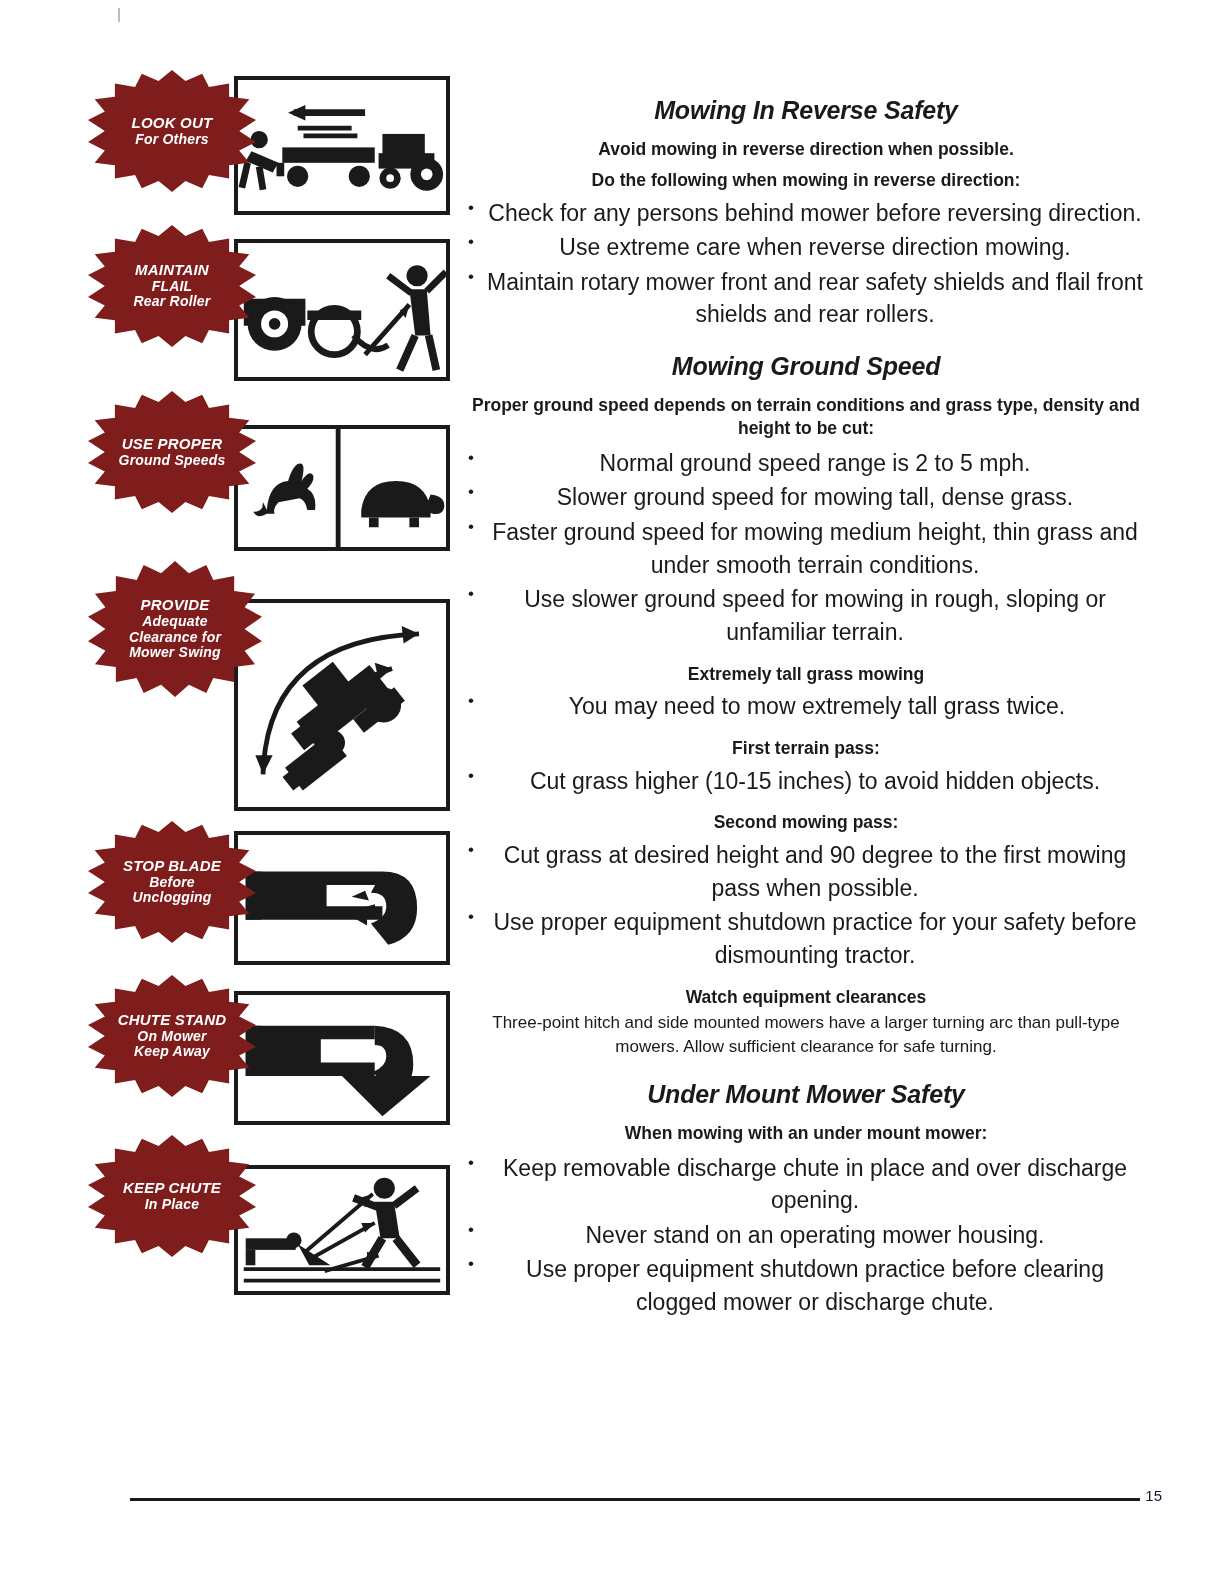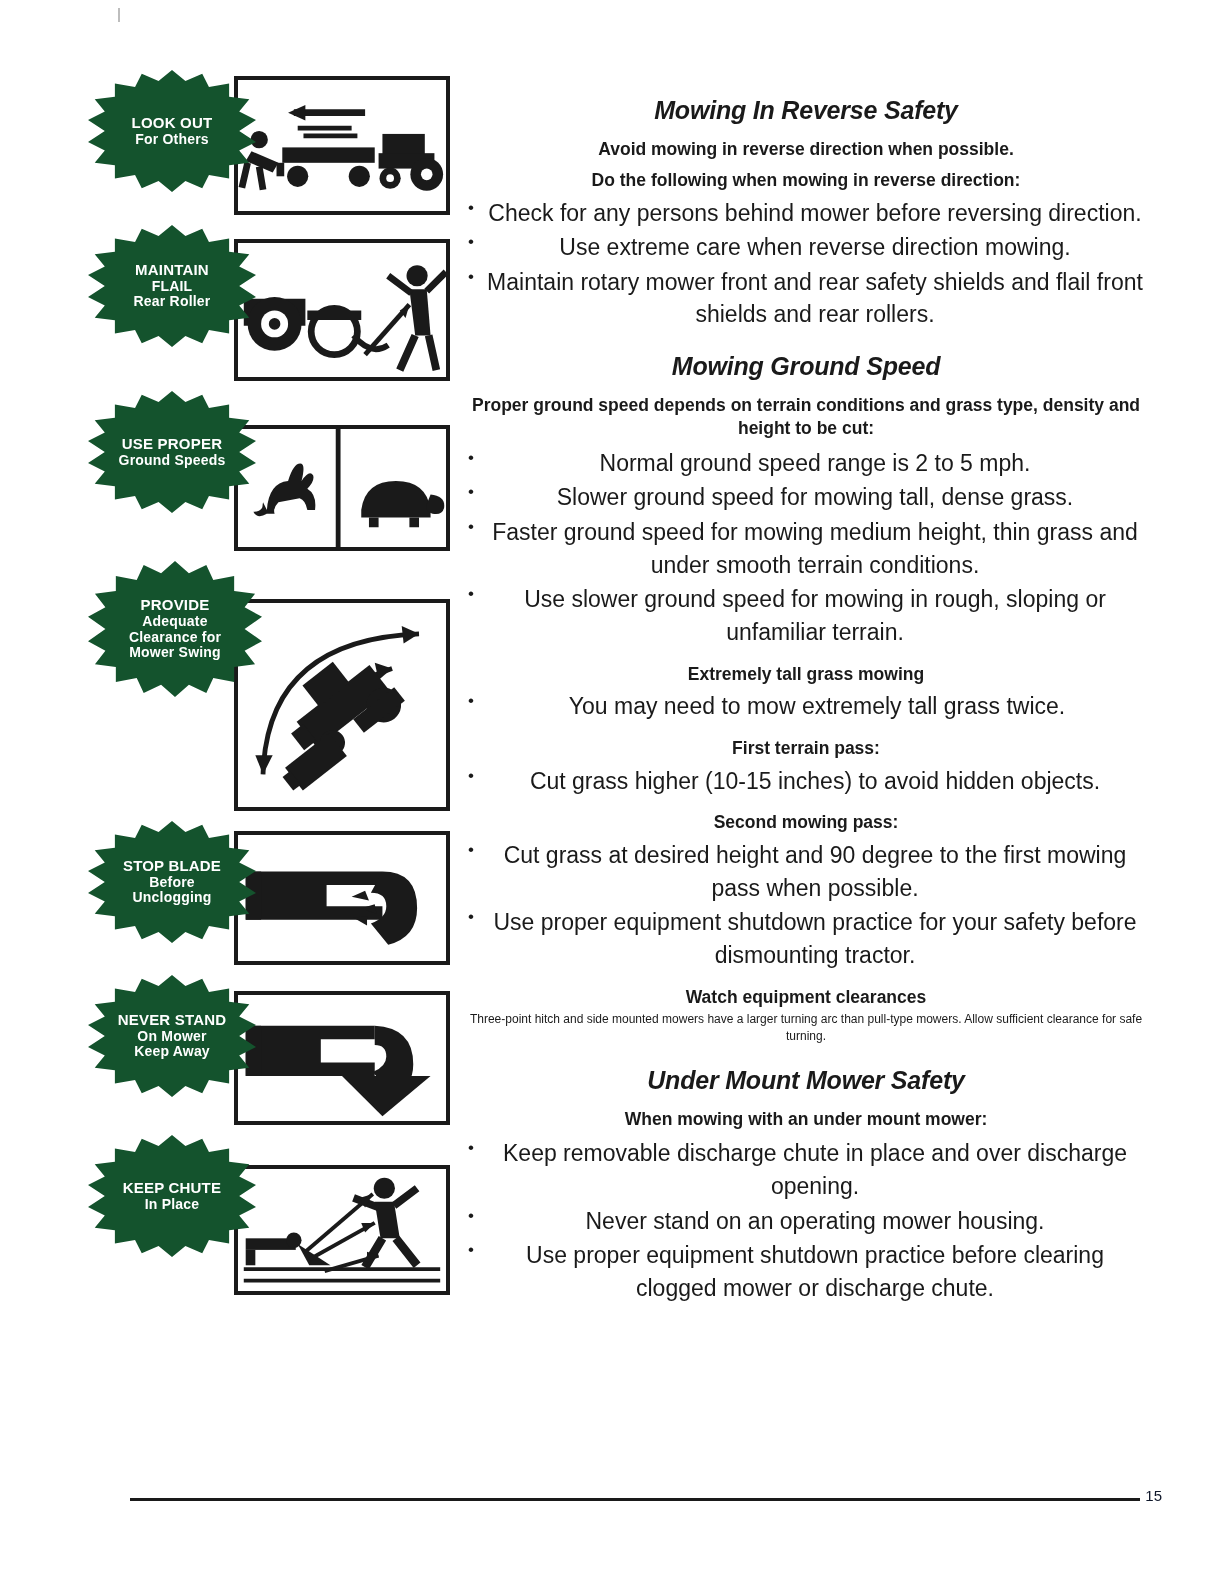--- a/index.html
+++ b/index.html
@@ -31,39 +31,40 @@
     margin-bottom: 10px;
   }
   .pict-frame {
     position: absolute;
     border: 4px solid #1a1a1a;
     background: #ffffff;
     box-sizing: border-box;
   }
   .burst {
     position: absolute;
-    background: #14532d;
+    background: #7f1d1d;
     color: #ffffff;
     text-align: center;
     font-weight: bold;
     letter-spacing: 0.2px;
     display: flex;
     flex-direction: column;
     justify-content: center;
     align-items: center;
     line-height: 1.12;
     z-index: 3;
     clip-path: polygon(
       50% 0%, 58% 9%, 68% 3%, 72% 14%, 84% 11%, 84% 22%,
       96% 24%, 90% 34%, 100% 41%, 90% 50%, 100% 59%, 90% 66%,
       96% 76%, 84% 78%, 84% 89%, 72% 86%, 68% 97%, 58% 91%,
       50% 100%, 42% 91%, 32% 97%, 28% 86%, 16% 89%, 16% 78%,
       4% 76%, 10% 66%, 0% 59%, 10% 50%, 0% 41%, 10% 34%,
       4% 24%, 16% 22%, 16% 11%, 28% 14%, 32% 3%, 42% 9%
     );
+    font-style: italic;
   }
   .burst .l1 { font-size: 15px; }
   .burst .l2, .burst .l3, .burst .l4 { font-size: 14px; }
 
   .pict-art { position: absolute; inset: 0; }
 
   
   .text-column {
     position: absolute;
     left: 466px;
@@ -104,21 +105,21 @@
     margin-bottom: 2px;
   }
   ul.bullets li::before {
     content: "\2022";
     position: absolute;
     left: 2px;
     top: -1px;
     font-size: 17px;
   }
   p.para {
-    font-size: 12px;
+    font-size: 17px;
     line-height: 1.42;
     margin: 0 0 10px 0;
   }
 
   
   .footer-rule {
     position: absolute;
     left: 130px;
     top: 1498px;
     width: 1010px;
@@ -289,21 +290,21 @@
           <path d="M8 32 H142 V46 H86 V70 H142 V84 H8 Z" fill="#1a1a1a"></path>
           <path d="M8 32 H24 V84 H8 Z" fill="#1a1a1a"></path>
           <path d="M142 32 q40 2 40 40 q0 24 -22 32 l-20 -24 q14 -6 14 -16 q0 -12 -12 -12 z" fill="#1a1a1a"></path>
 
           <path d="M108 84 L200 84 L150 126 Z" fill="#1a1a1a"></path>
 
           <path d="M118 56 h16 v8 h-16 z" fill="#ffffff"></path>
         </svg>
       </div>
       <div class="burst" style="left:0px; top:0px; width:168px; height:122px;">
-        <span class="l1">NEVER STAND</span>
+        <span class="l1">CHUTE STAND</span>
         <span class="l2">On Mower</span>
         <span class="l3">Keep Away</span>
       </div>
     </div>
 
     <div class="safety-block" style="height:160px;">
       <div class="pict-frame" style="left:146px; top:30px; width:216px; height:130px;">
         <svg class="pict-art" viewBox="0 0 216 130">
 
           <path d="M6 104 H210 M6 116 H210" stroke="#1a1a1a" stroke-width="4"></path>

